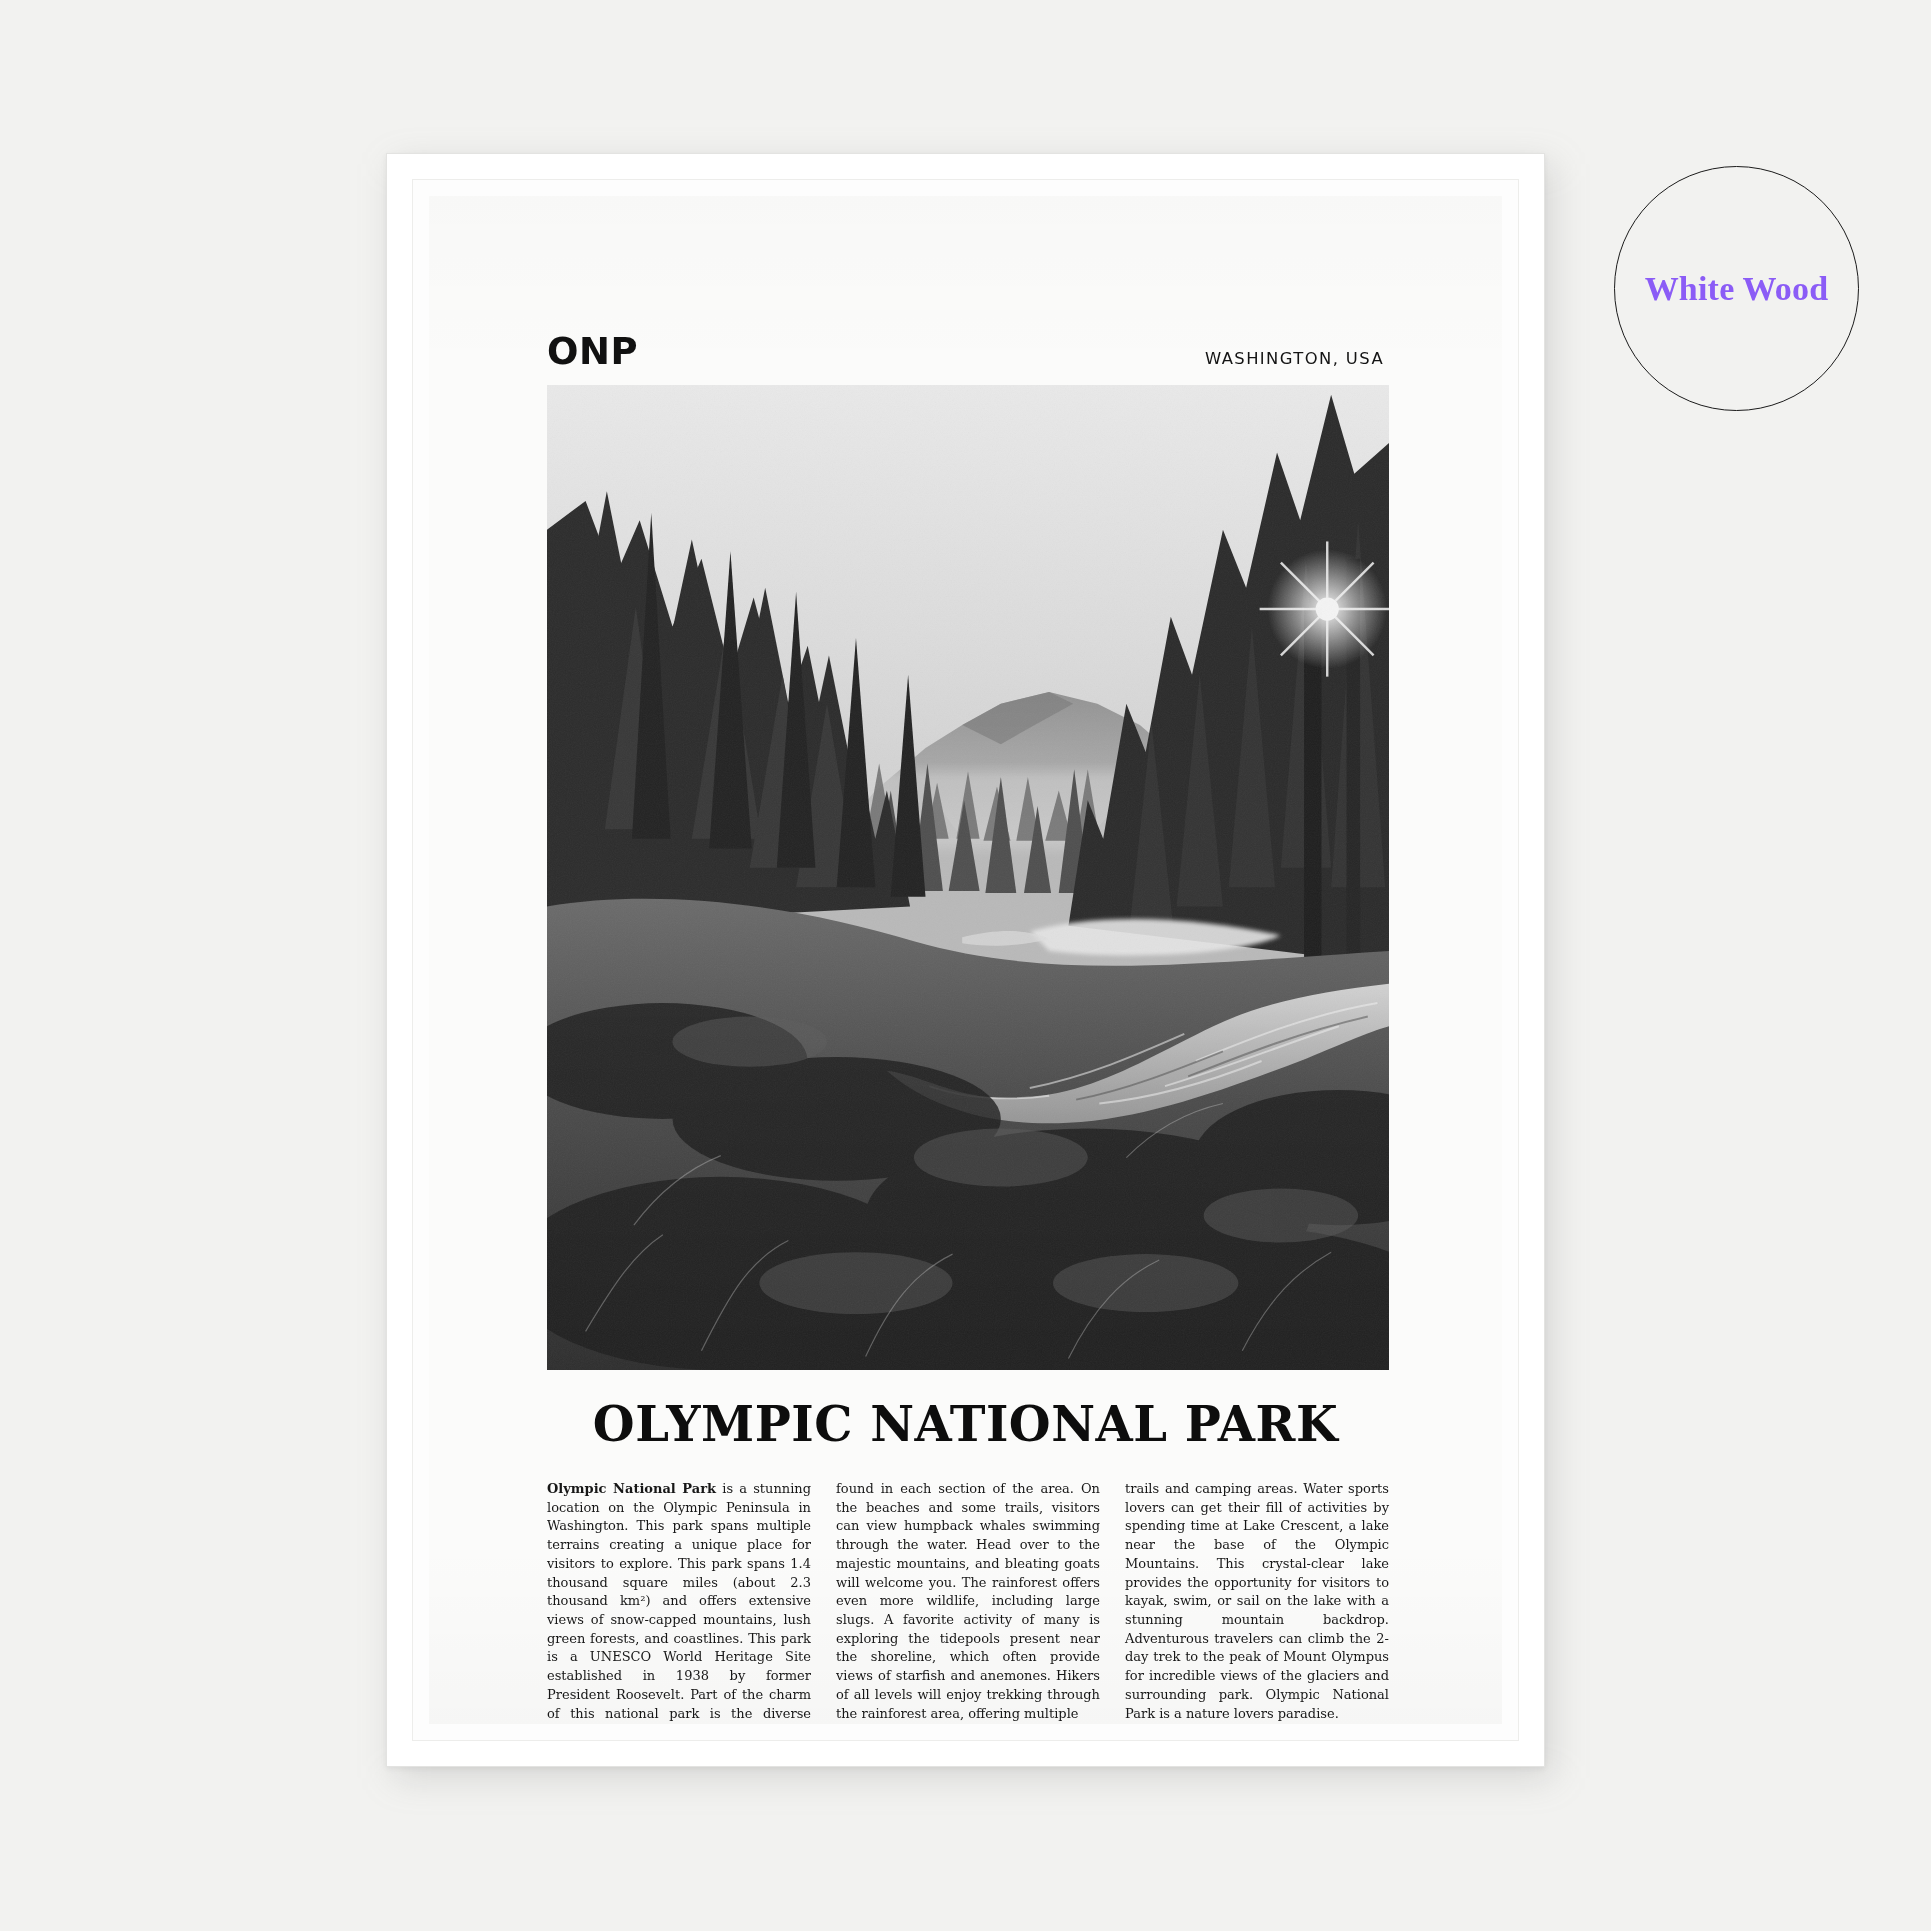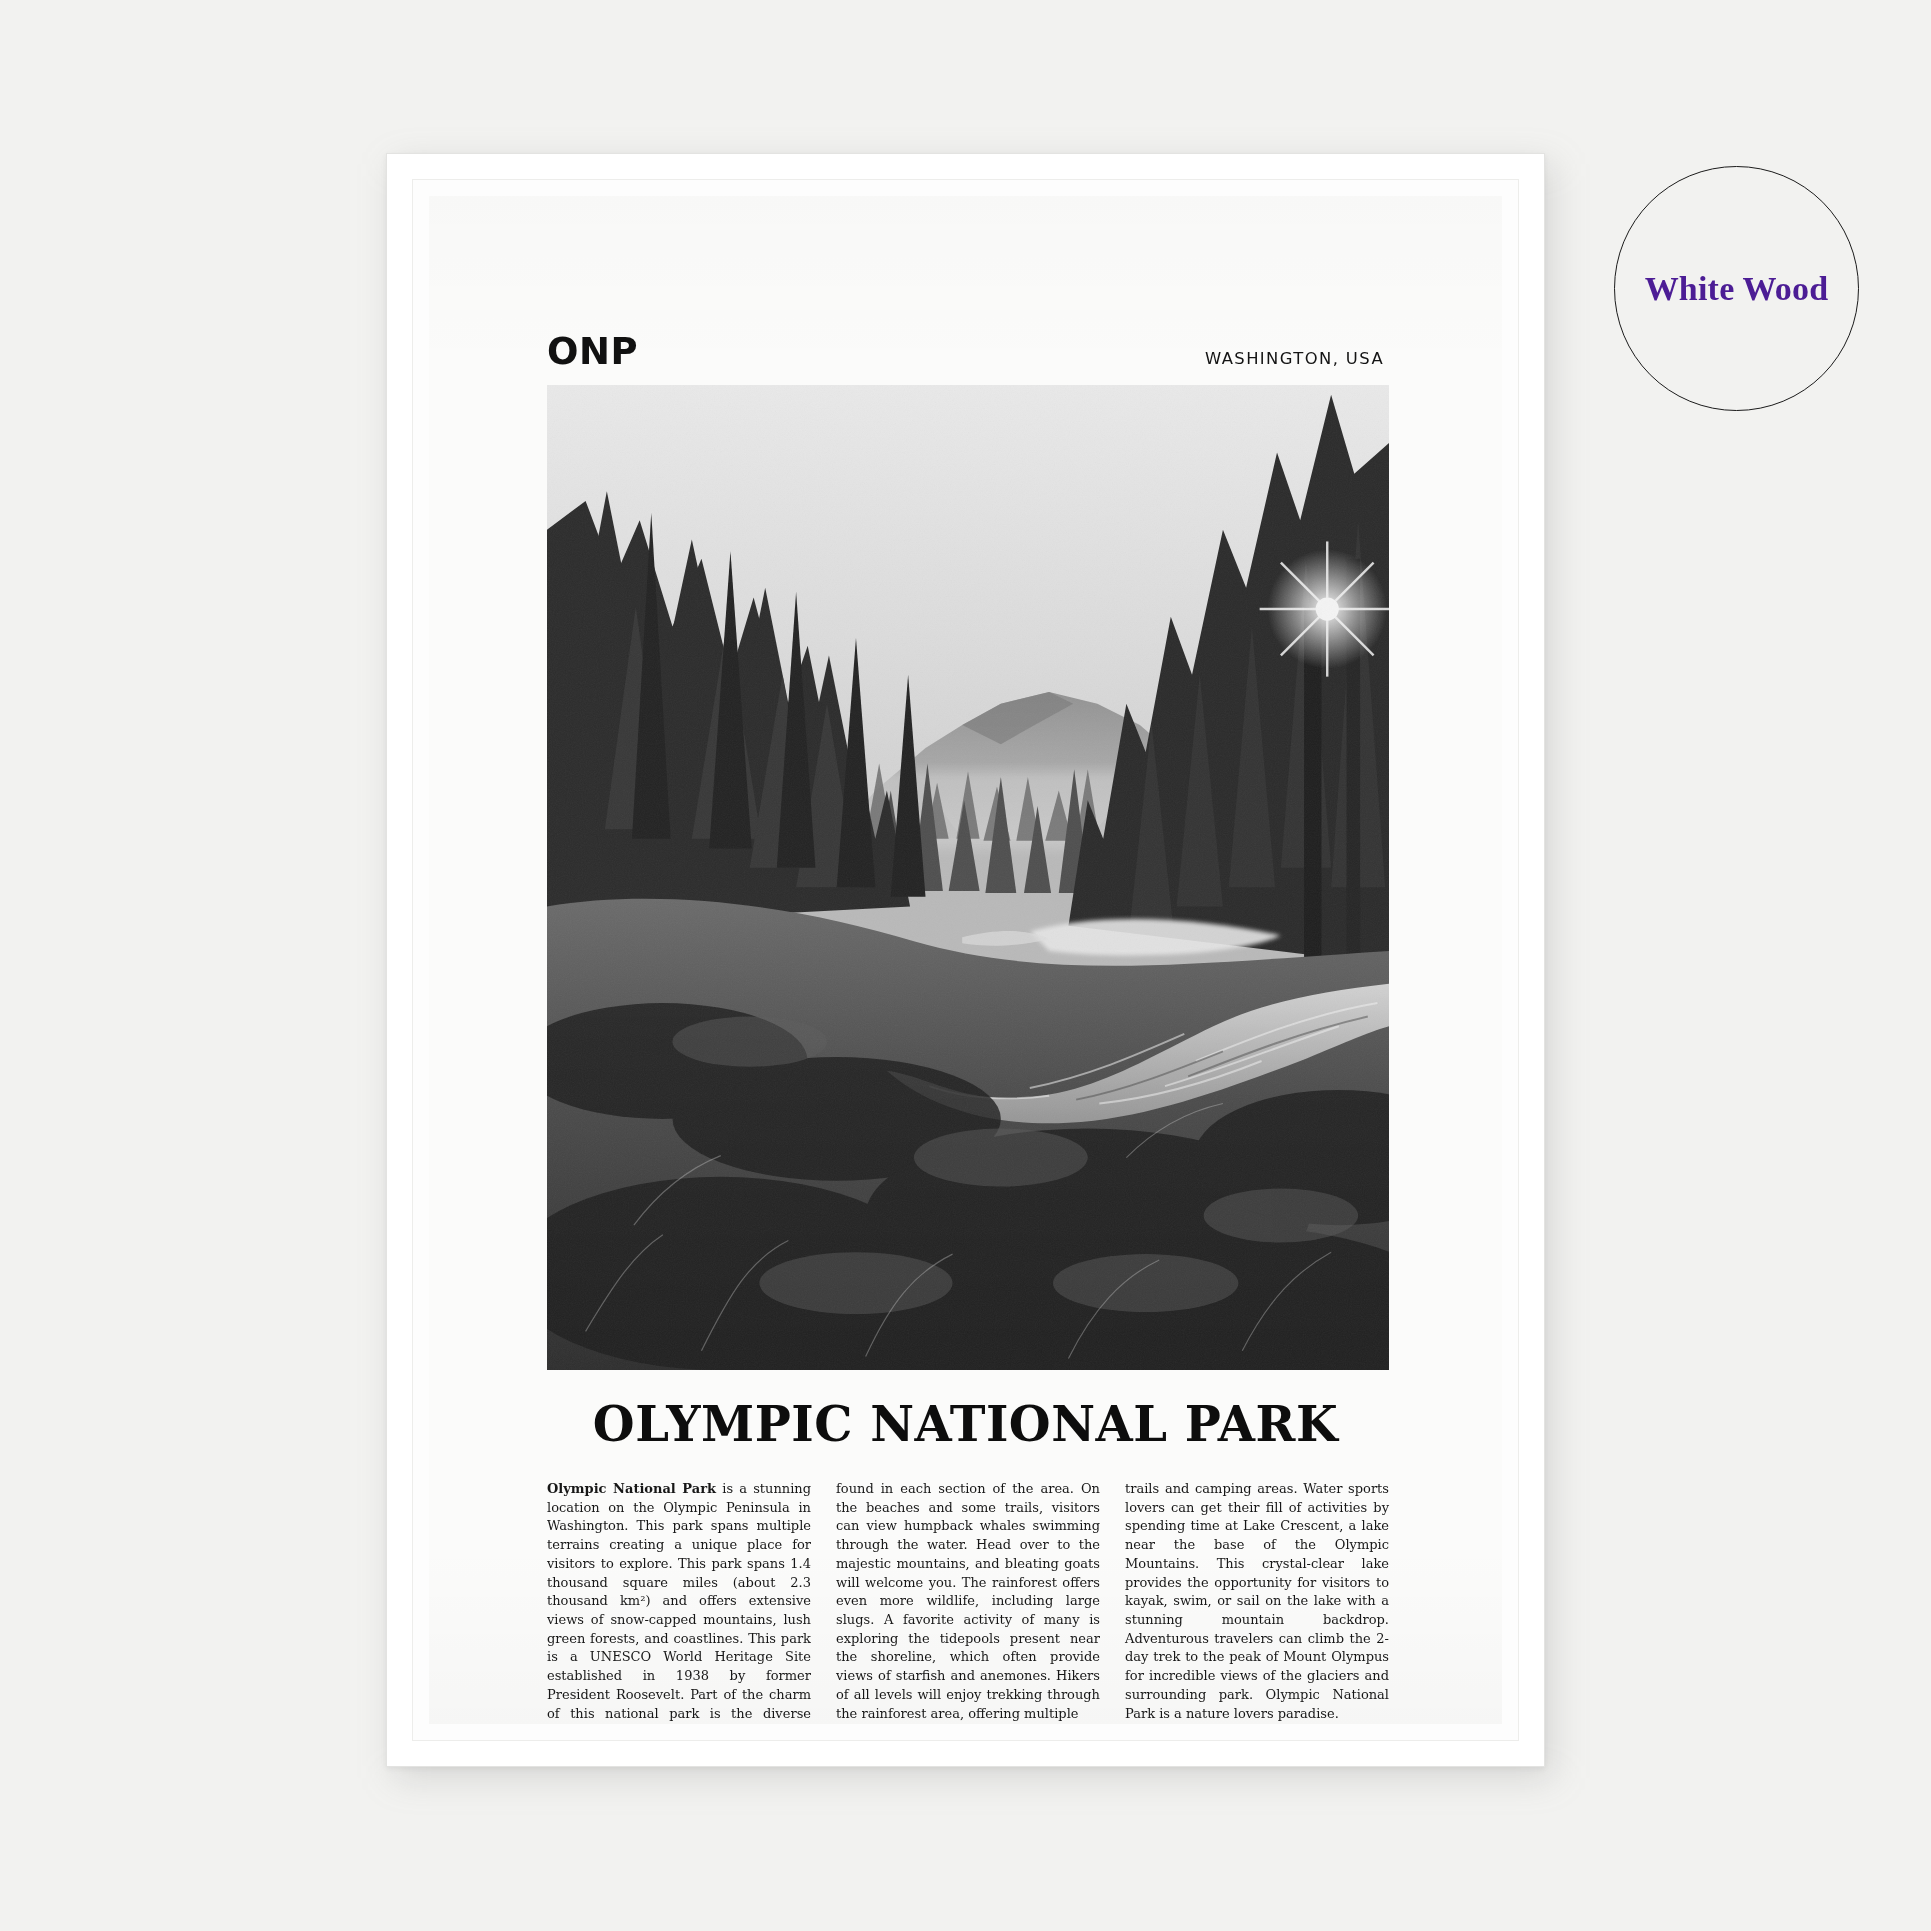--- a/index.html
+++ b/index.html
@@ -26,21 +26,21 @@
     border-radius: 50%;
     display: flex;
     align-items: center;
     justify-content: center;
     background: transparent;
   }
   .badge-label {
     font-family: "Liberation Serif", serif;
     font-weight: bold;
     font-size: 34px;
-    color: #4c1d95;
+    color: #8b5cf6;
     letter-spacing: 0.2px;
     white-space: nowrap;
   }
 
   
   .frame-shadow {
     position: absolute;
     left: 394px;
     top: 164px;
     width: 1159px;

